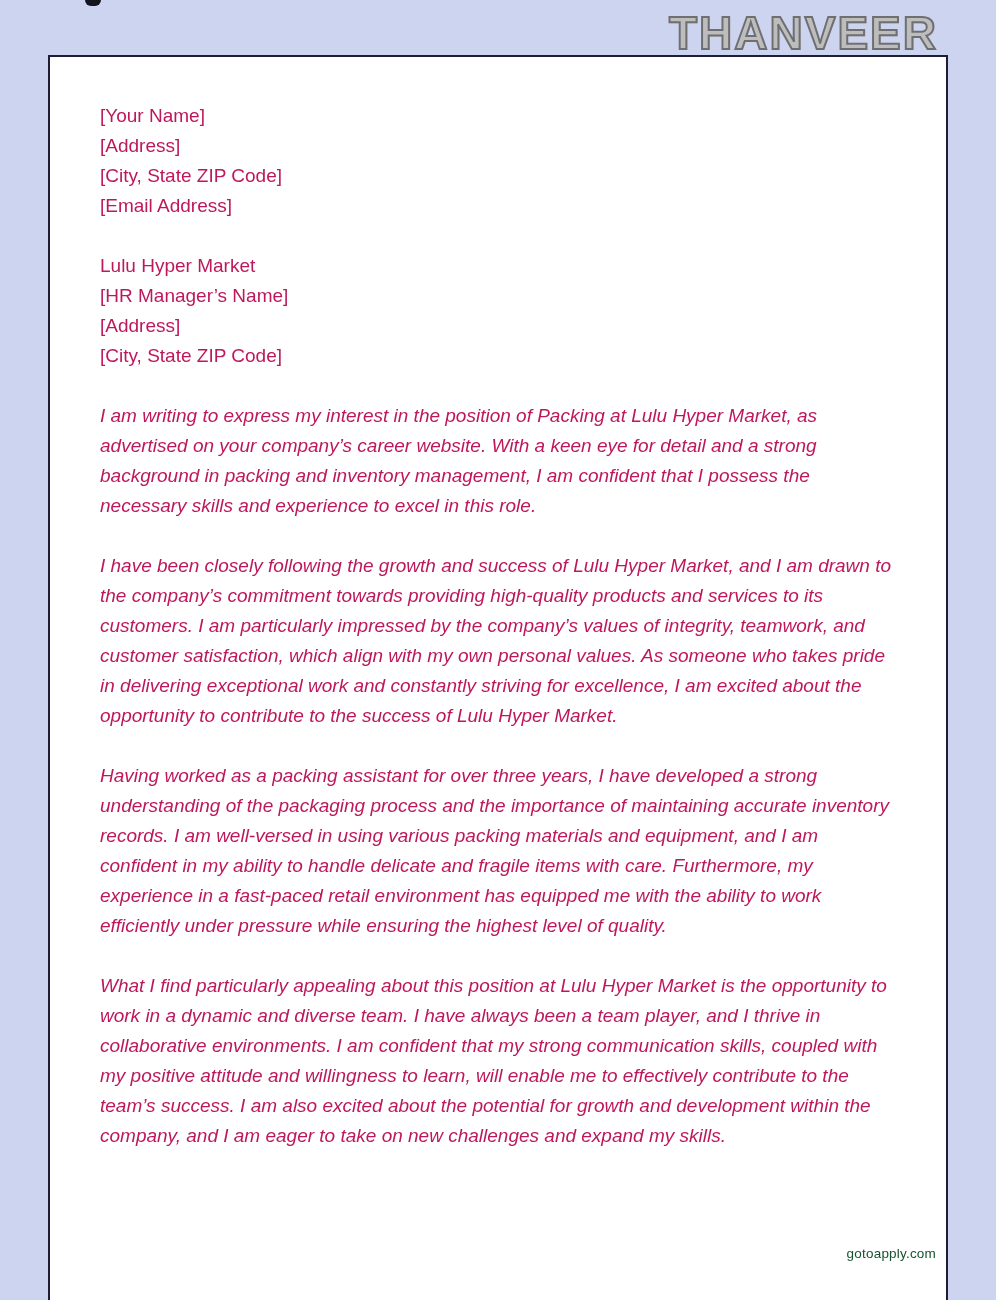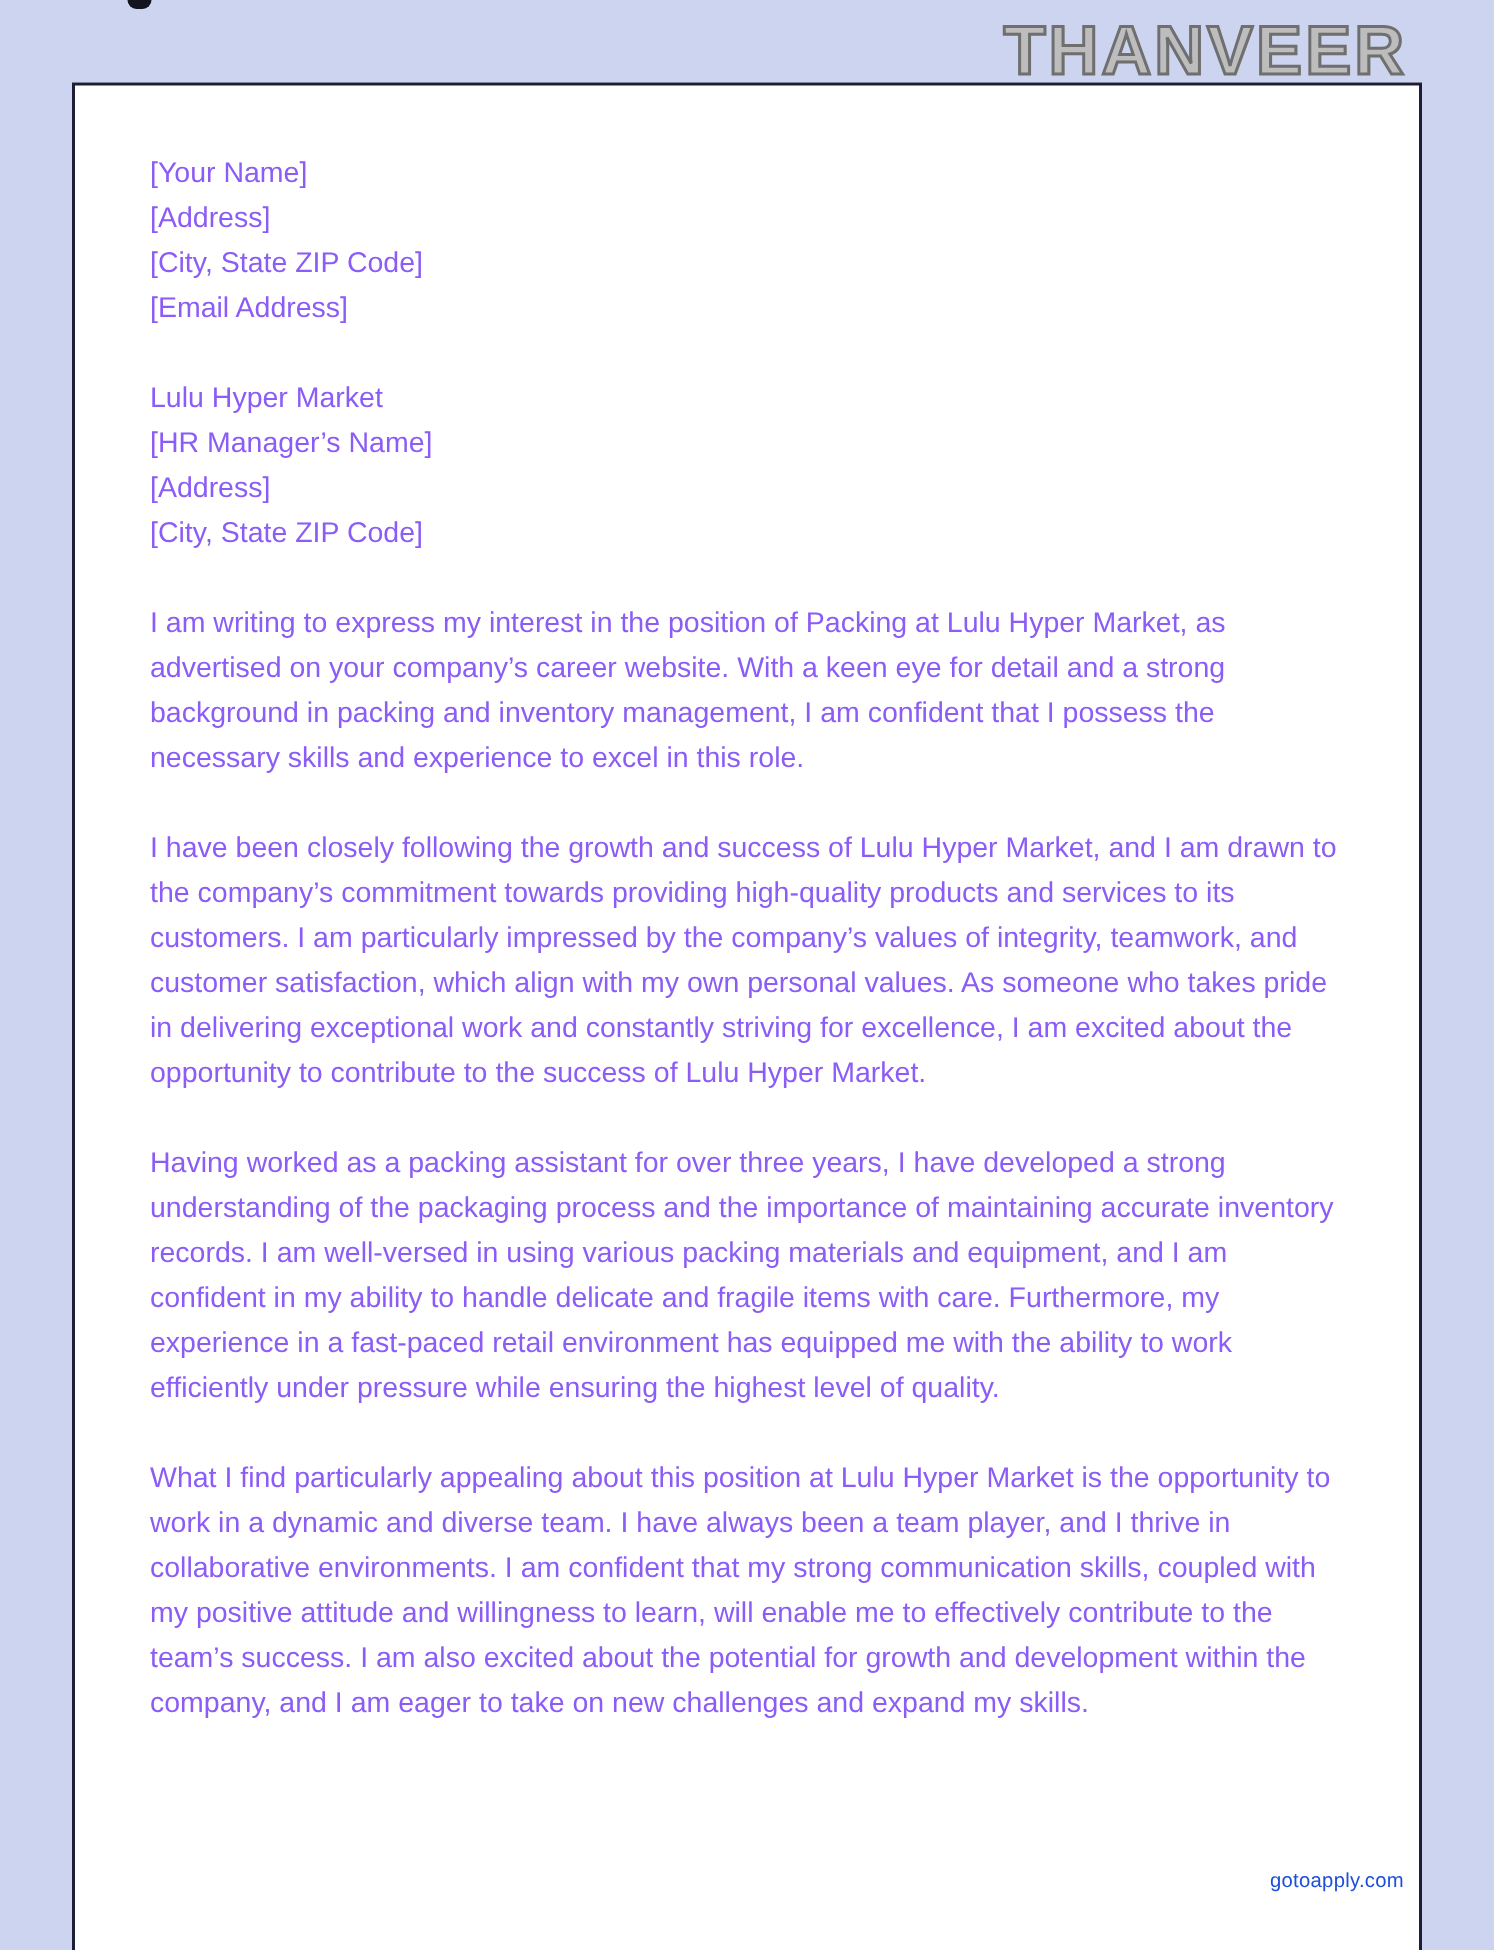--- a/index.html
+++ b/index.html
@@ -50,41 +50,42 @@
     height: 1400px;
     background: #ffffff;
     border: 2px solid #1d1d38;
     box-sizing: border-box;
     padding: 44px 52px 0 50px;
   }
 
   .letter {
     font-size: 19px;
     line-height: 30px;
-    color: #8b5cf6;
+    color: #be185d;
     max-width: 795px;
   }
 
   .block {
     margin: 0 0 30px 0;
   }
   .block .line {
     white-space: pre-wrap;
   }
 
   .letter p {
     margin: 0 0 30px 0;
+    font-style: italic;
   }
 
   .watermark {
     position: absolute;
     top: 1246px;
     right: 60px;
     font-size: 13.5px;
-    color: #1d4ed8;
+    color: #14532d;
     letter-spacing: 0.2px;
   }
 </style>
 </head>
 <body>
 
 <div class="corner-artifact"></div>
 
 <div class="brand">THANVEER</div>
 

